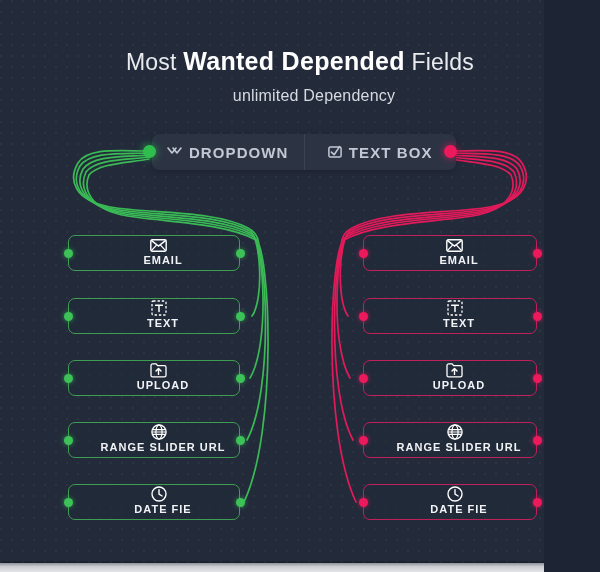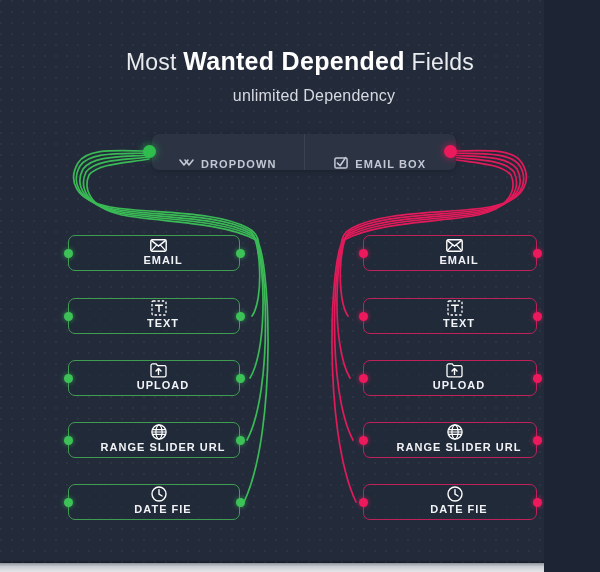--- a/index.html
+++ b/index.html
@@ -85,25 +85,25 @@
     height: 36px;
     background: #2c3444;
     border-radius: 7px;
     display: flex;
     align-items: stretch;
     box-shadow: 0 2px 6px rgba(0,0,0,0.25);
   }
   .tab {
     flex: 1 1 50%;
     display: flex;
-    align-items: flex-end;
+    align-items: center;
     justify-content: center;
     gap: 7px;
     color: #c3c8d4;
-    font-size: 11px;
+    font-size: 15px;
     font-weight: 700;
     letter-spacing: 1.1px;
     cursor: pointer;
     user-select: none;
   }
   .tab + .tab {
     border-left: 1px solid #3a4354;
   }
   .tab svg { display: block; }
 
@@ -230,21 +230,21 @@
       </span>
       <span>DROPDOWN</span>
     </div>
     <div class="tab">
       <span class="ticon">
         <svg width="14" height="14" viewBox="0 0 14 14">
           <rect x="0.9" y="1.9" width="12.2" height="10.2" rx="1.6" stroke="#c3c8d4" stroke-width="1.5" fill="none"></rect>
           <path d="M3.4 7.1 L6.1 9.7 L11.6 1.6" stroke="#c3c8d4" stroke-width="1.6" fill="none" stroke-linecap="round" stroke-linejoin="round"></path>
         </svg>
       </span>
-      <span>EMAIL BOX</span>
+      <span>TEXT BOX</span>
     </div>
   </div>
 
   <div class="endpoint-dot" id="dot-dropdown"></div>
   <div class="endpoint-dot" id="dot-checkbox"></div>
 
   <div class="col-left">
 
     <div class="card" style="top:235px">
       <span class="ficon">

